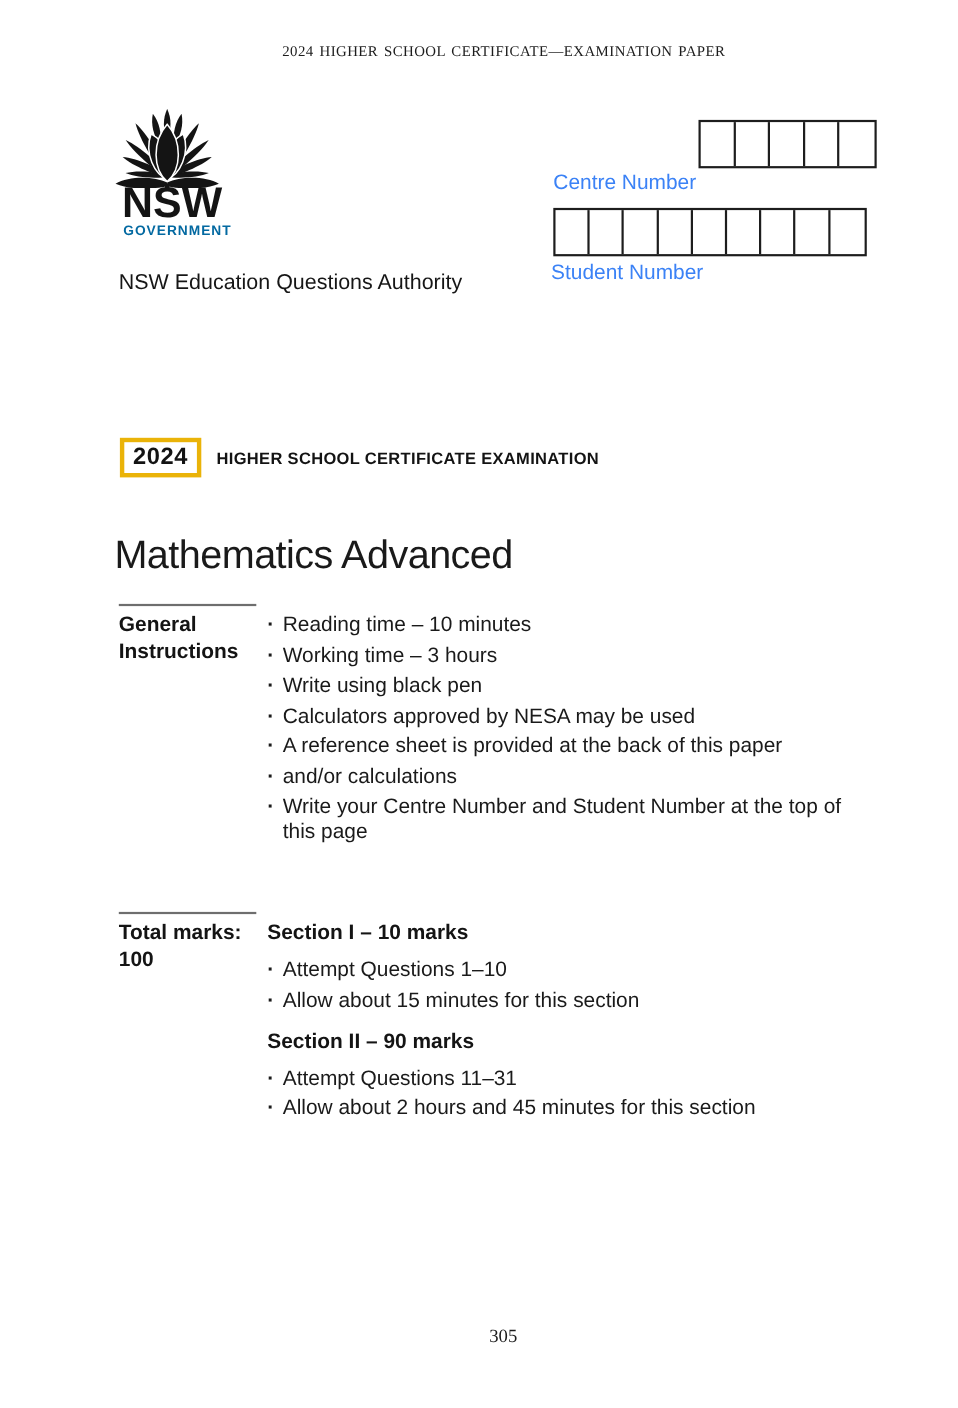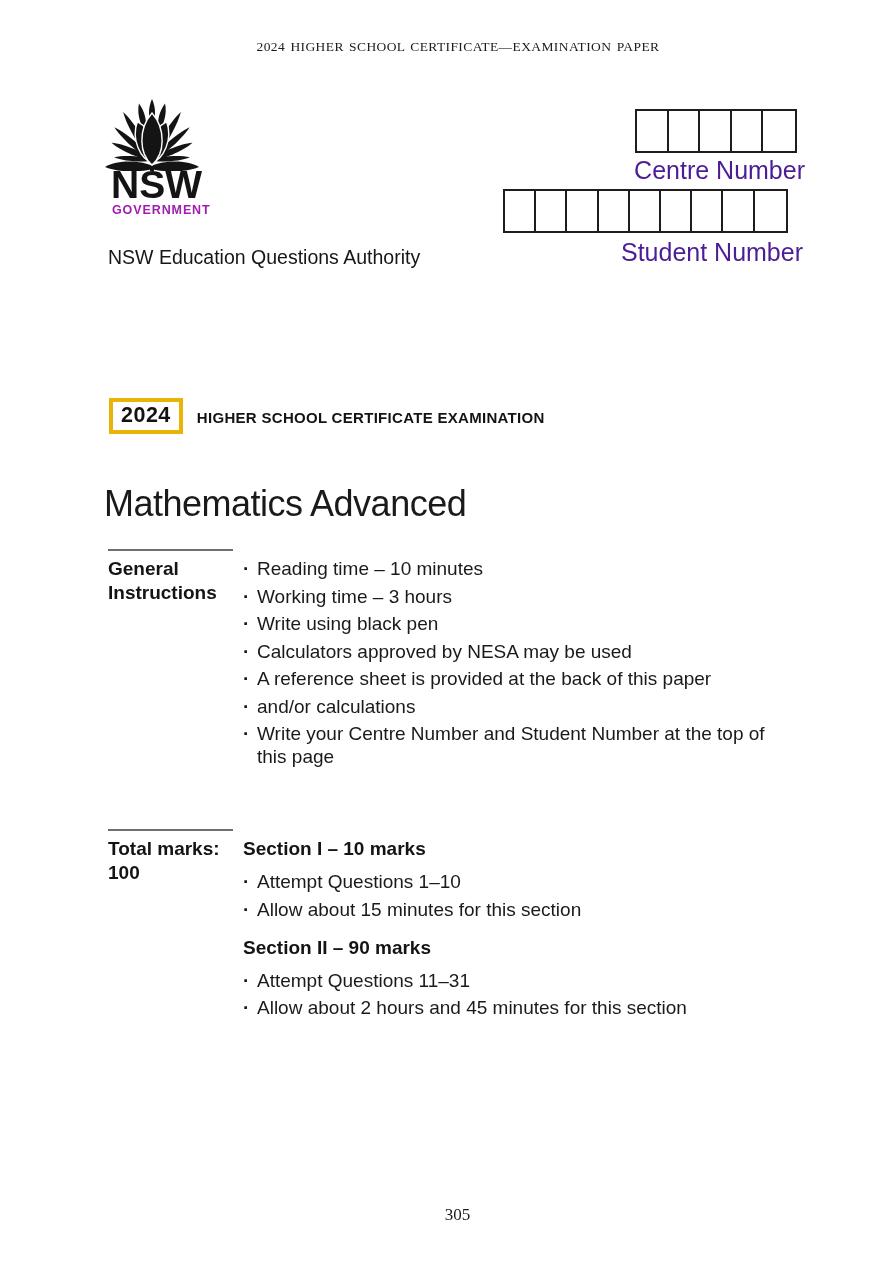--- a/index.html
+++ b/index.html
@@ -21,33 +21,33 @@
   
   .logo { position:absolute; left:98px; top:99px; width:112px; }
   .logo svg { display:block; }
   .logo-nsw {
     margin-left:13px; margin-top:-3px;
     font-weight:bold; font-size:39px; line-height:34px;
     letter-spacing:0px; color:#141414;
   }
   .logo-gov {
     margin-left:14px; margin-top:1px;
-    font-weight:bold; font-size:12.5px; letter-spacing:0.9px; color:#a21caf;
+    font-weight:bold; font-size:12.5px; letter-spacing:0.9px; color:#0369a1;
   }
   .authority { position:absolute; left:108px; top:246px; font-size:19.5px; color:#161616; }
 
   
   .digit-boxes { position:absolute; display:flex; border:2px solid #1d1d1d; background:#fff; }
   .digit-boxes .cell { height:40px; border-right:2px solid #1d1d1d; }
   .digit-boxes .cell:last-child { border-right:none; }
   .centre-boxes { left:635px; top:109px; }
   .centre-boxes .cell { width:31.6px; }
   .student-boxes { left:503px; top:189px; }
   .student-boxes .cell { width:31.2px; }
-  .box-label { position:absolute; width:302px; text-align:right; font-size:25px; color:#4c1d95; }
+  .box-label { position:absolute; width:302px; text-align:left; font-size:19px; color:#3b82f6; }
   .centre-label { left:503px; top:156px; }
   .student-label { left:501px; top:238px; }
 
   
   .year-row { position:absolute; left:109px; top:398px; display:flex; align-items:center; }
   .year-box {
     border:4px solid #eab308; padding:1px 8px 2px 8px;
     font-weight:bold; font-size:21.5px; letter-spacing:0.5px; color:#131313;
   }
   .exam-name {

